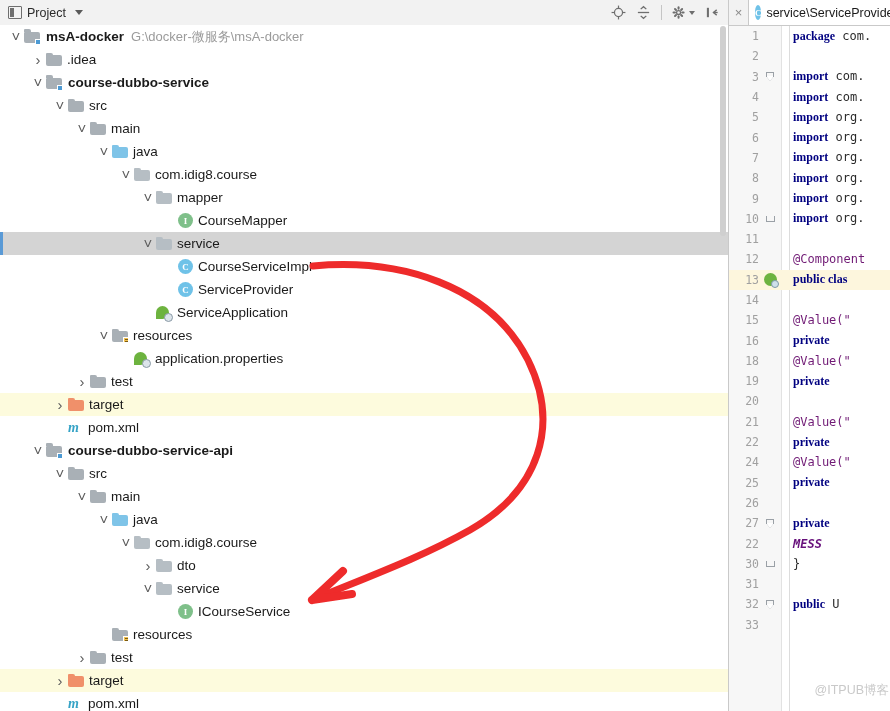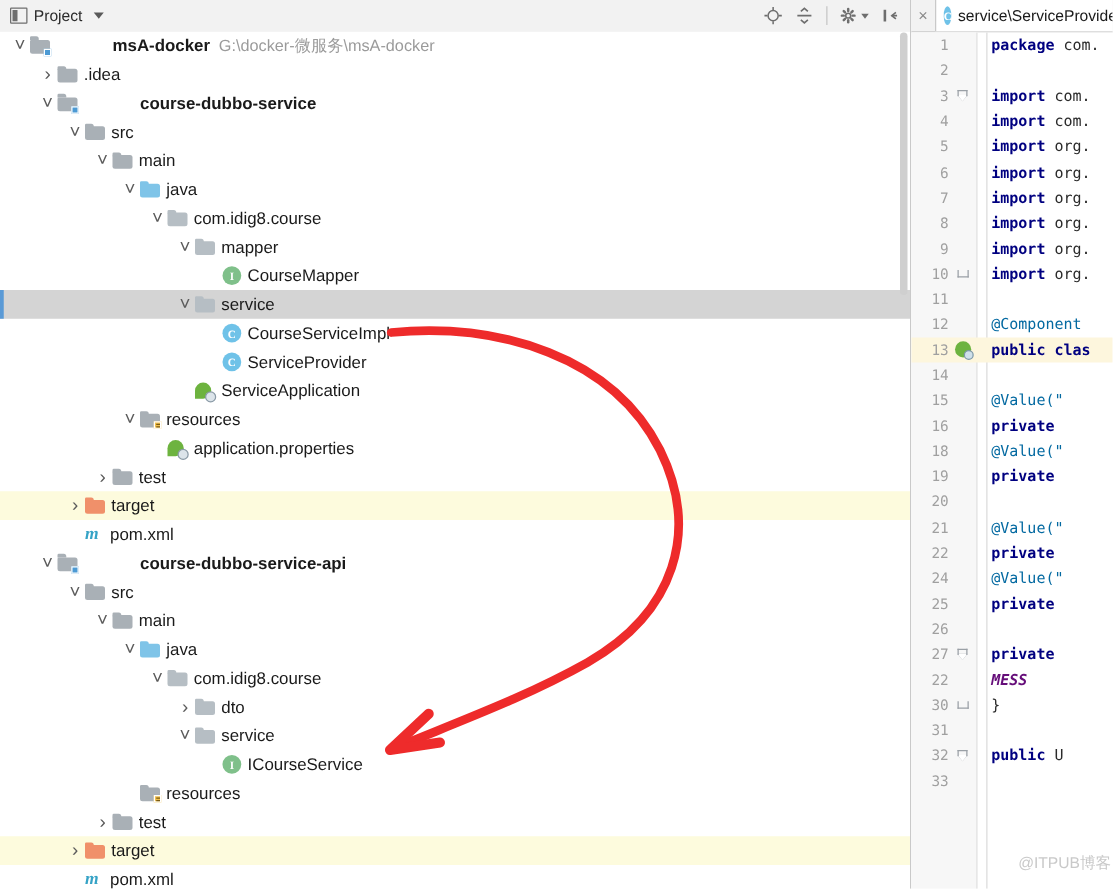--- a/index.html
+++ b/index.html
@@ -78,21 +78,21 @@
     width: 3px; height: 100%; background: #5a9ad6;
   }
   .row.excluded { background: #fdfbdd; }
   .row .arrow {
     width: 16px; text-align: center;
     color: #5b5b5b; font-size: 11px;
     flex: 0 0 16px;
   }
   .row .ico { margin-right: 5px; display: inline-flex; flex: 0 0 auto; }
   .row .lbl { font-size: 13.5px; }
-  .row .lbl.bold { font-weight: bold; margin-left: 44px; }
+  .row .lbl.bold { font-weight: bold; }
   .row .path {
     margin-left: 7px; color: #9b9b9b; font-size: 13px;
   }
 
   
   .folder {
     width: 16px; height: 13px; position: relative;
   }
   .folder i {
     position: absolute; left: 0; top: 2px;
@@ -256,23 +256,23 @@
   .bean-ico::after {
     content: ""; position: absolute; right: -2px; bottom: -2px;
     width: 8px; height: 8px; border-radius: 50%;
     background: #cfe0ea; border: 1px solid #7d98a8; box-sizing: border-box;
   }
   .code-txt {
     padding-left: 12px;
     font-family: "DejaVu Sans Mono", monospace;
     font-size: 12px;
   }
-  .kw { color: #000080; font-weight: bold; }
+  .kw { color: #000080; font-weight: bold; font-family: Liberation Serif, serif; }
   .plain { color: #2b2b2b; }
-  .ann { color: #0369a1; }
+  .ann { color: #701a75; }
   .field { color: #660e7a; font-weight: bold; font-style: italic; }
   .vline {
     position: absolute; left: 60px; top: 0;
     width: 1px; height: 100%; background: #dcdcdc;
   }
   .watermark {
     position: absolute; right: 2px; bottom: 13px;
     color: #c9c9c9; font-size: 12.5px;
     font-family: "Liberation Sans", sans-serif;
     white-space: nowrap;

